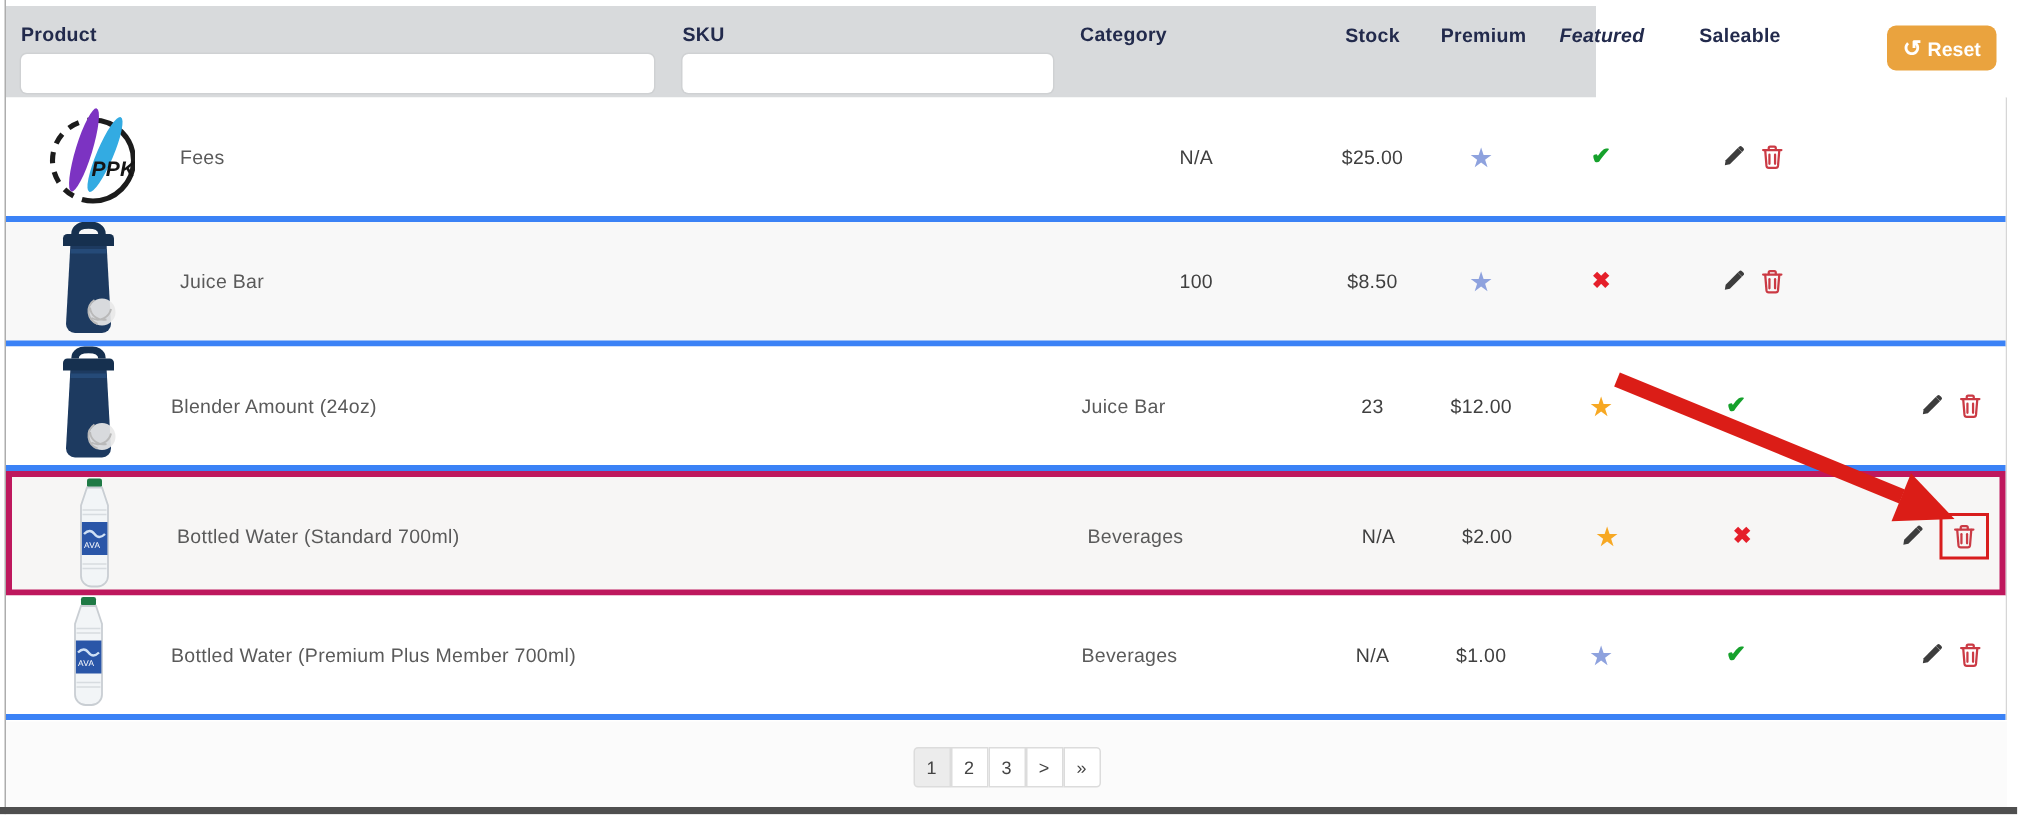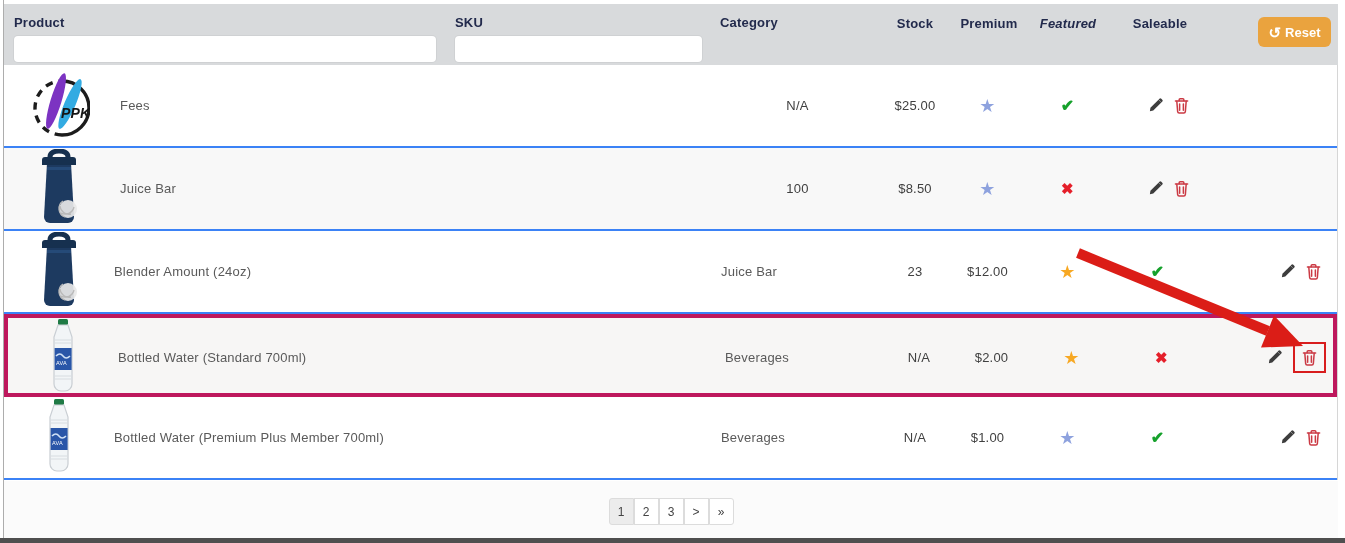--- a/index.html
+++ b/index.html
@@ -3,41 +3,41 @@
 <meta charset="utf-8">
 <style>
   * { margin:0; padding:0; box-sizing:border-box; }
   html,body { background:#fff; }
   body { font-family:"Liberation Sans", sans-serif; }
   .page { position:relative; width:1345px; height:543px; background:#fff; overflow:hidden; }
   .left-line { position:absolute; left:3px; top:0; bottom:0; width:1px; background:#adadad; }
   .bottom-strip { position:absolute; left:0; right:0; bottom:0; height:5px; background:#4f4f4f; }
 
   
-  .filter-bar { position:absolute; left:4px; top:4px; width:1334px; height:61px; background:#d8dadc; }
+  .filter-bar { position:absolute; left:4px; top:4px; width:1060px; height:61px; background:#d8dadc; }
   .flabel { position:absolute; top:11px; font-size:13px; font-weight:700; color:#222a4c; letter-spacing:.2px; }
   .finput { position:absolute; top:32px; height:26px; border:none; border-radius:4px; background:#fff; font-size:13px; padding:0 8px; color:#333; outline:none; box-shadow:0 0 0 1px #cfd1d3; }
   .lbl-product { left:10px; } .inp-product { left:10px; width:422px; }
   .lbl-sku { left:451px; } .inp-sku { left:451px; width:247px; }
   .lbl-category { left:716px; }
   .fselect-wrap { position:absolute; left:716px; top:32px; width:158px; height:26px; }
   .fselect { width:100%; height:100%; border:none; border-radius:4px; background:#fff; font-size:13px; font-weight:700; color:#222a4c; padding:0 22px 0 9px; appearance:none; -webkit-appearance:none; outline:none; }
   .chev { position:absolute; right:7px; top:7px; pointer-events:none; }
   .col-head { position:absolute; top:12px; font-size:13px; font-weight:700; color:#222a4c; text-align:center; letter-spacing:.2px; }
   .h-stock { left:876px; width:70px; }
   .h-amount { left:946px; width:78px; }
   .h-featured { left:1018px; width:92px;font-style:italic; }
   .h-saleable { left:1108px; width:96px; }
   .reset-btn { position:absolute; left:1254px; top:13px; width:73px; height:30px; background:#eaa33e; border:none; border-radius:6px; color:#fff; font-size:13px; font-weight:700; cursor:pointer; display:flex; align-items:center; justify-content:center; gap:4px; }
   .reset-glyph { font-size:15px; font-weight:700; line-height:1; }
 
   
   .tbl { position:absolute; left:4px; top:65px; width:1334px; border-right:1px solid #d6d6d6; }
   .row { display:grid; grid-template-columns:110px 601px 165px 70px 75px 85px 95px 1fr;
-         align-items:center; height:83px; background:#fff; border-bottom:2px solid #3b82f6; position:relative; }
+         align-items:center; height:83px; background:#fff; border-bottom:4px solid #3b82f6; position:relative; }
   .row.alt { background:#f8f8f8; }
   .row.highlight { border:4px solid #be185d; background:#f7f6f5; }
   .cell { font-size:13px; color:#5a5a5a; letter-spacing:.2px; }
   .img-cell { display:flex; justify-content:center; align-items:center; }
   .cat { padding-left:6px; }
   .num { text-align:center; color:#404040; }
   .iconcell { text-align:center; font-size:18px; line-height:1; cursor:pointer; }
   .star-blue { color:#8ea2de; }
   .star-orange { color:#f7a823; }
   .ok { color:#16a12c; font-size:16px; font-weight:700; }

